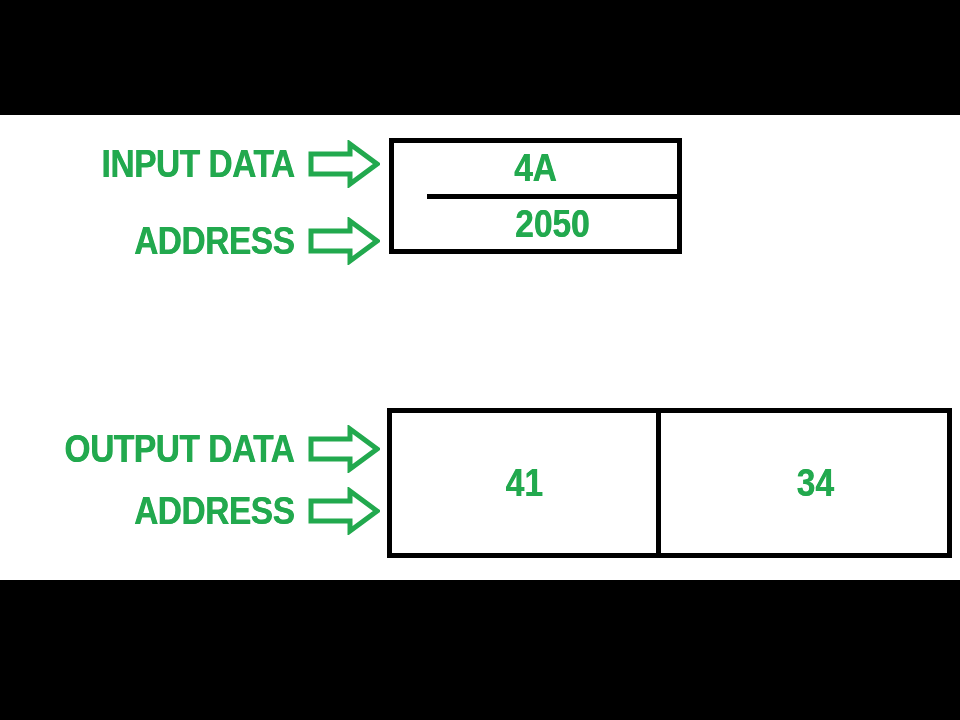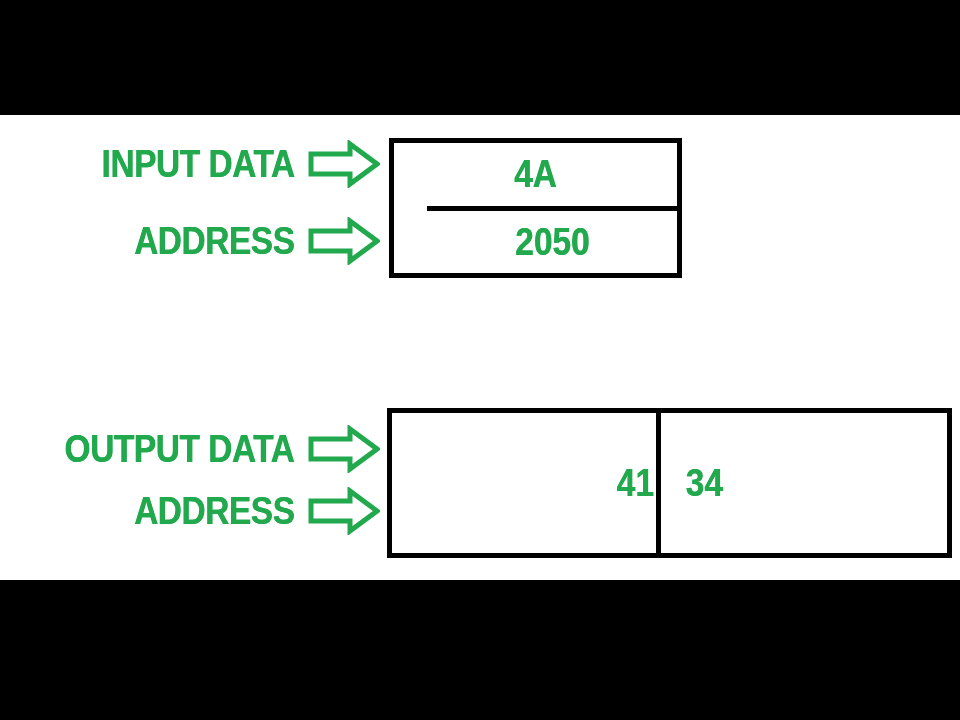--- a/index.html
+++ b/index.html
@@ -102,25 +102,25 @@
     line-height: 1;
     letter-spacing: 0px;
     transform: scaleX(0.88);
     white-space: nowrap;
     text-shadow: 0.6px 0 0 #22a94e;
   }
 
   
   #input-labels-data    { left: 30px;  top: 23px;  width: 350px; }
   #input-labels-address { left: 30px;  top: 100px; width: 350px; }
-  #input-table          { left: 389px; top: 23px;  width: 293px; height: 140px; }
+  #input-table          { left: 389px; top: 23px;  width: 293px; height: 116px; }
 
   #output-labels-data    { left: 20px;  top: 308px; width: 360px; }
   #output-labels-address { left: 20px;  top: 370px; width: 360px; }
-  #output-table          { left: 387px; top: 293px; width: 565px; height: 150px; align-items: center; }
+  #output-table          { left: 387px; top: 293px; width: 565px; height: 150px; }
 </style>
 </head>
 <body>
 
 <div id="stage">
 
   <div class="bar bar-top"></div>
   <div class="bar bar-bottom"></div>
 
   <div id="canvas">

